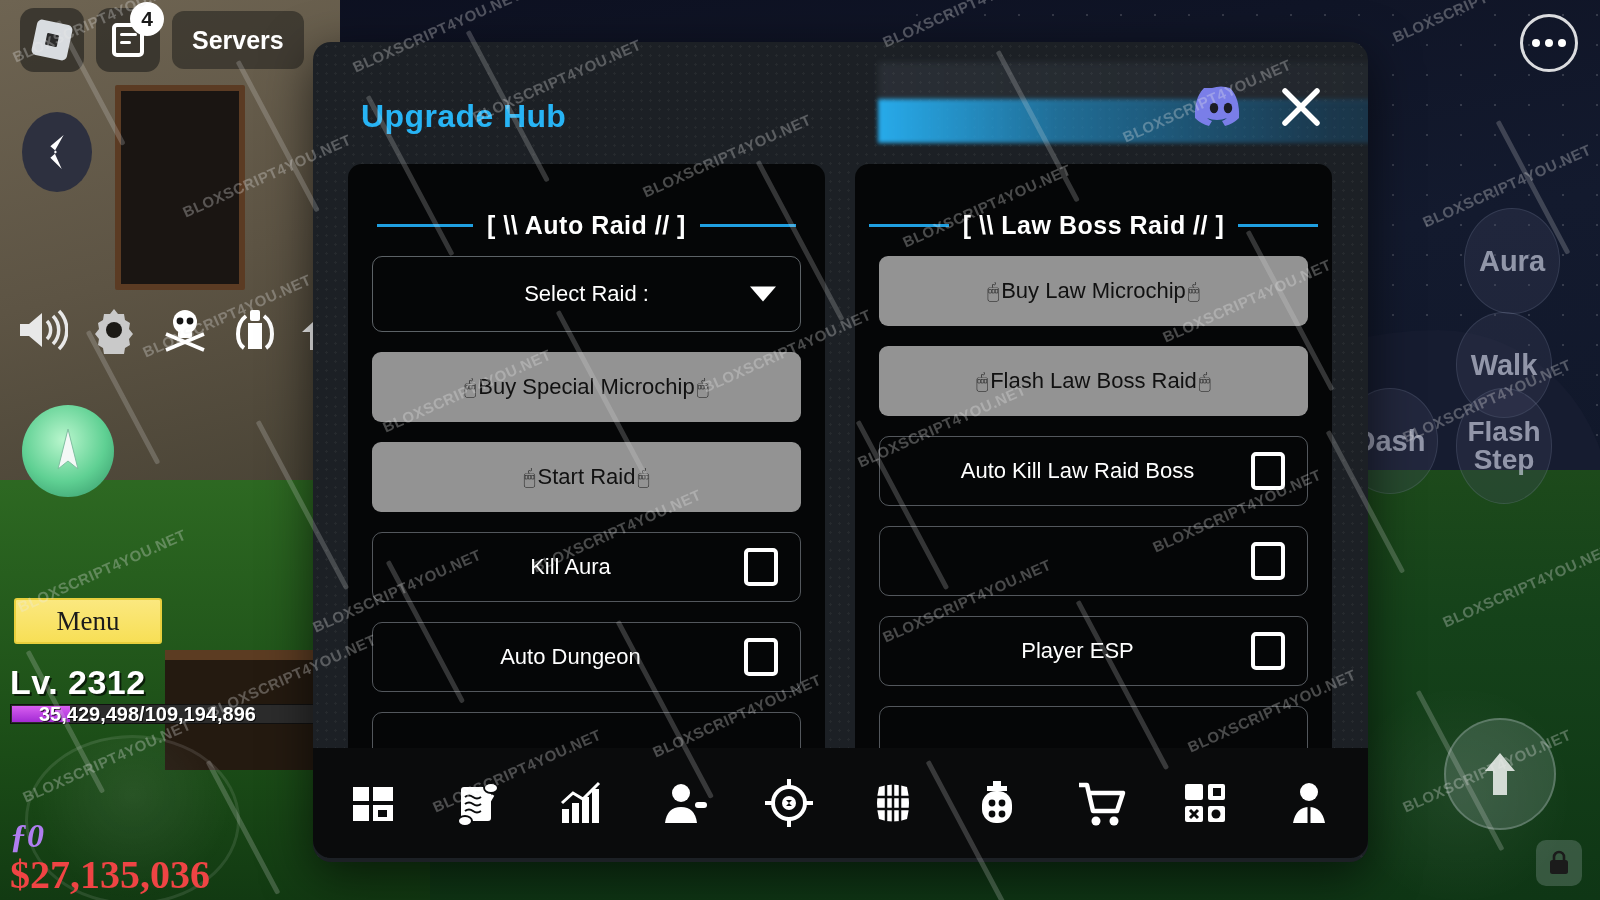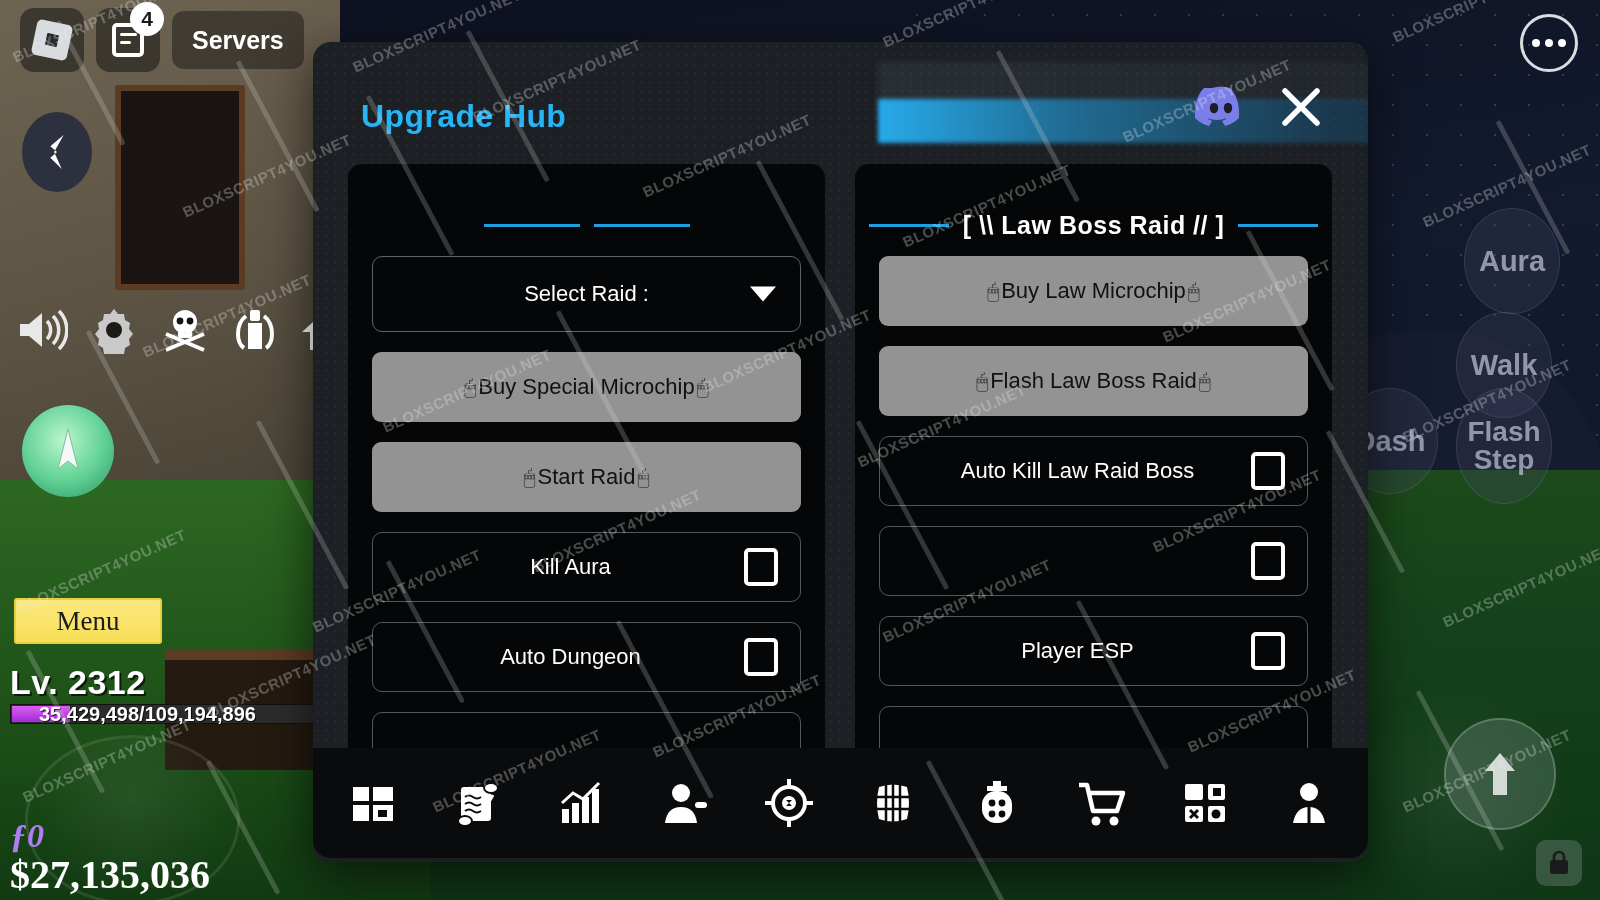--- a/index.html
+++ b/index.html
@@ -139,21 +139,21 @@
     background: #2c2c2c; border: 1px solid #111;
   }
   .xp-fill { position: absolute; left: 1px; top: 1px; height: 16px; width: 58px; background: linear-gradient(180deg, #d85ff0, #a32bd4); }
   .xp-label {
     position: absolute; left: 28px; top: -2px; color: #fff;
     font-size: 20px; font-weight: 700; white-space: nowrap;
     text-shadow: 1px 1px 0 rgba(0,0,0,.8);
   }
   .cash-wrap { position: absolute; left: 10px; top: 785px; z-index: 20; }
   .frag { color: #b07ef0; font-size: 34px; font-weight: 700; font-style: italic; font-family: "Liberation Serif", serif; margin-top: 32px; }
-  .cash { color: #ffffff; font-size: 40px; font-weight: 700; margin-top: -4px; font-family: "Liberation Serif", serif; }
+  .cash { color: #ef4444; font-size: 40px; font-weight: 700; margin-top: -4px; font-family: "Liberation Serif", serif; }
 
   
   .dots-orb {
     position: absolute; right: 22px; top: 14px; width: 58px; height: 58px; border-radius: 50%;
     border: 3px solid rgba(255,255,255,.85); display: flex; align-items: center; justify-content: center;
     gap: 5px; z-index: 20;
   }
   .dots-orb i { width: 8px; height: 8px; background: #fff; border-radius: 50%; display: block; }
   .ability {
     position: absolute; width: 96px; height: 106px; border-radius: 50%;
@@ -411,20 +411,21 @@
       <svg viewBox="0 0 44 44">
         <path d="M6 6 L38 38 M38 6 L6 38" stroke="#ffffff" stroke-width="5.5" stroke-linecap="round"></path>
       </svg>
     </div>
 
     <div class="columns">
 
       <div class="column">
         <div class="col-header">
           <span class="hline"></span>
+          <span class="col-title">[ \\  Auto Raid  // ]</span>
           <span class="hline"></span>
         </div>
         <div class="col-body">
           <div class="select-row">
             <span>Select Raid :</span>
             <span class="select-caret"></span>
           </div>
           <div class="gbtn">
             <span class="mouse-emoji">🖱</span>
             <span>Buy Special Microchip</span>

